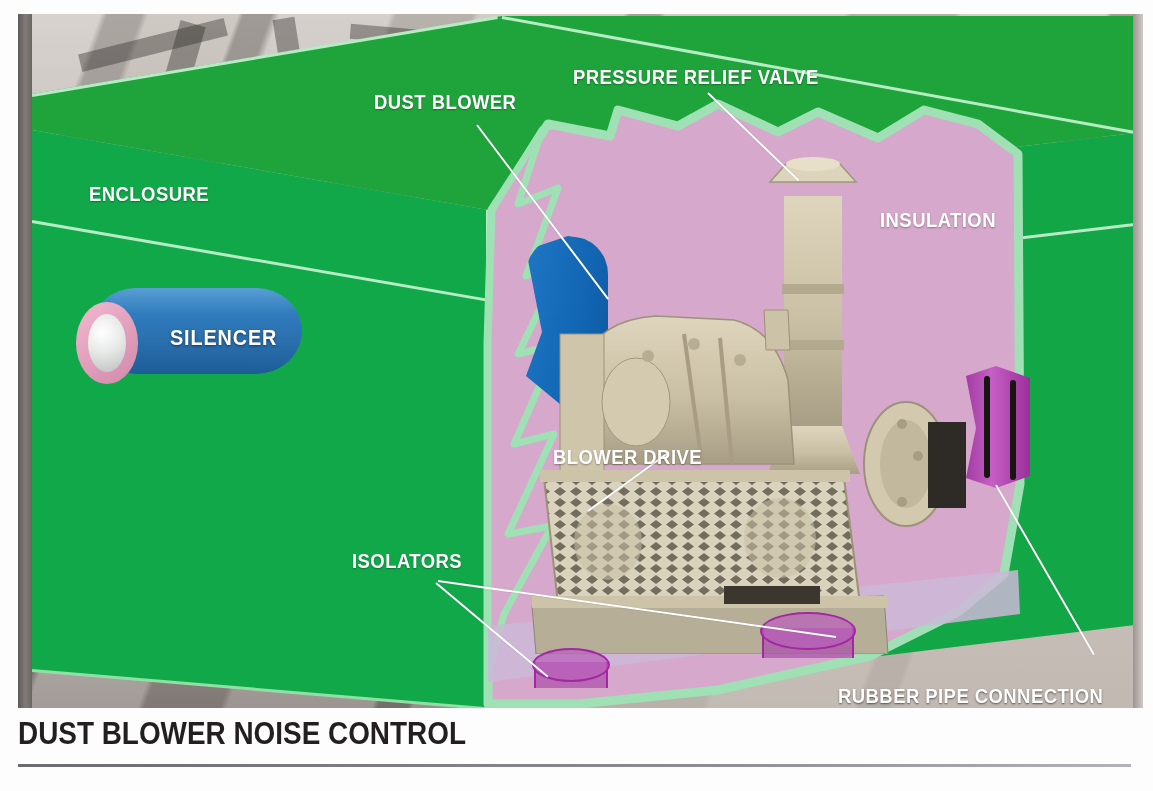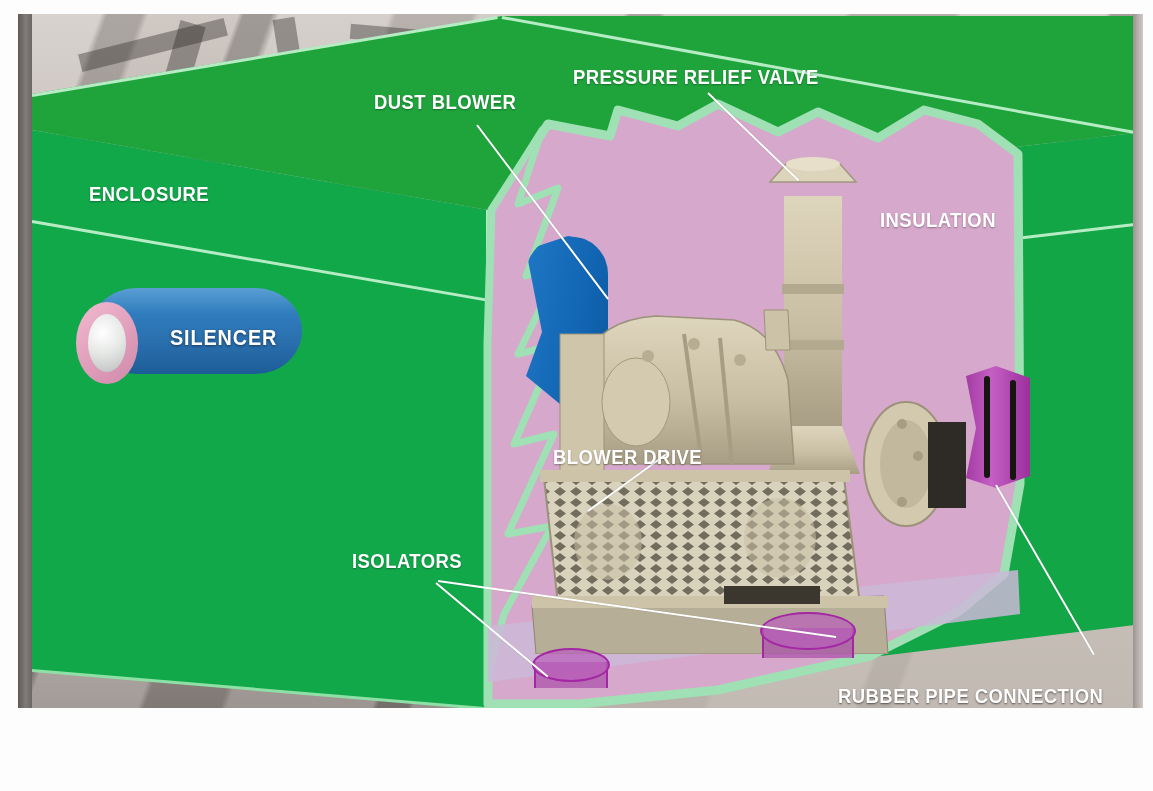--- a/index.html
+++ b/index.html
@@ -219,14 +219,18 @@
     <div class="lbl" style="left:535px;top:431px;font-size:21px;">BLOWER DRIVE</div>
 
     <div class="lbl" style="left:334px;top:535px;font-size:21px;">ISOLATORS</div>
 
     <div class="lbl dark" style="left:820px;top:670px;font-size:21px;">RUBBER PIPE CONNECTION</div>
 
     <div class="rail-left"></div>
     <div class="rail-right"></div>
   </div>
 
+  <div id="caption">
+    <div id="cap-title">DUST BLOWER NOISE CONTROL</div>
+    <div id="cap-rule"></div>
+  </div>
 
 </div>
 
 </body></html>

